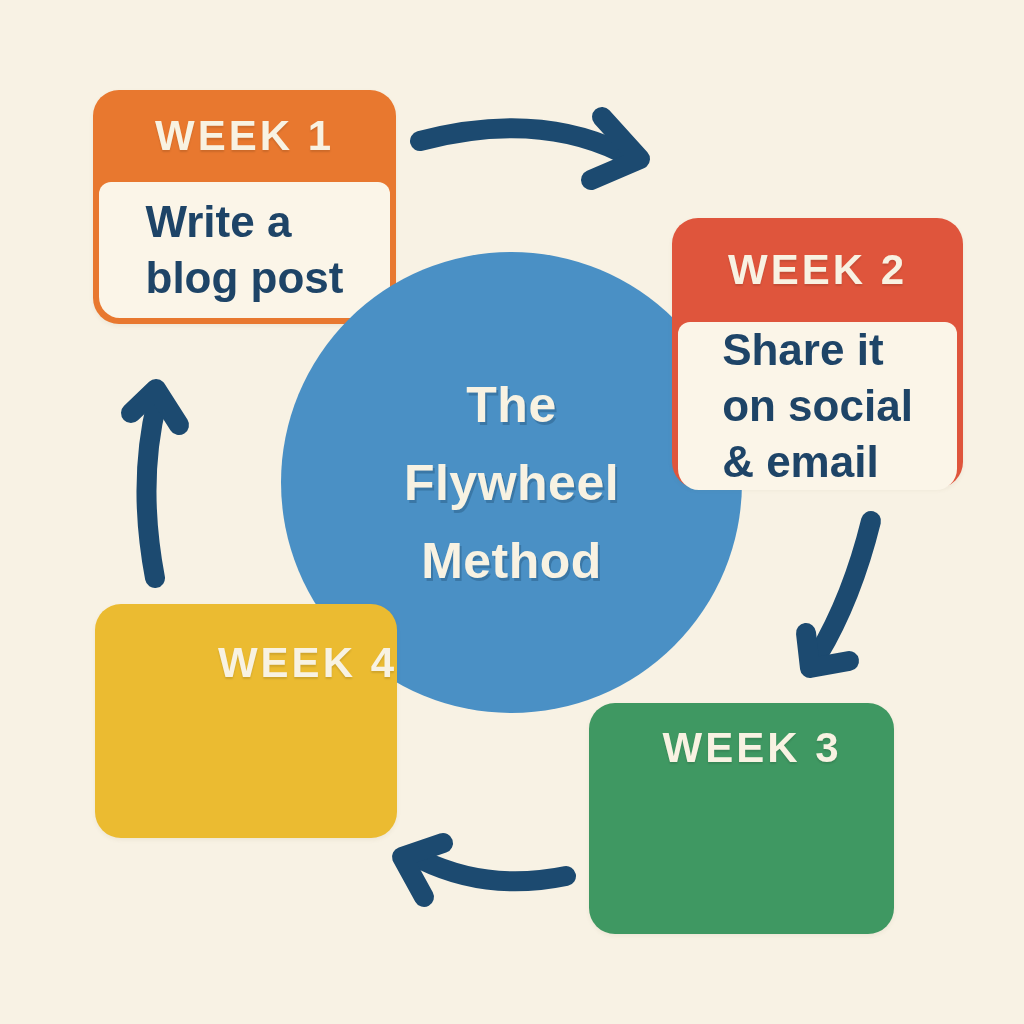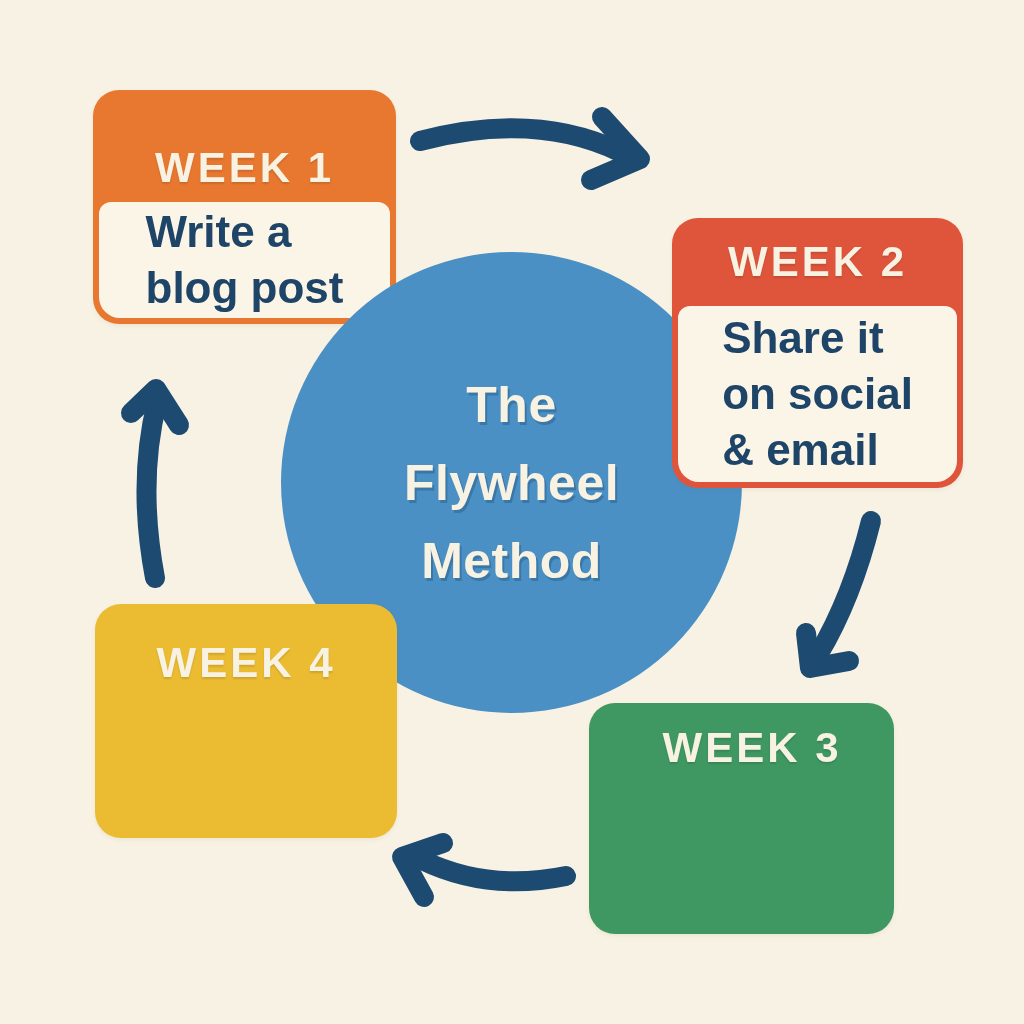--- a/index.html
+++ b/index.html
@@ -43,27 +43,27 @@
     flex:1 1 auto;background:var(--cream);margin:0 6px 6px 6px;
     border-radius:12px 12px 21px 21px;
     display:flex;align-items:center;justify-content:center;
   }
   .card-body span{
     color:var(--navy);font-weight:bold;font-size:44px;line-height:56px;
     white-space:pre-line;
   }
 
   .card-w1{left:93px;top:90px;width:303px;height:234px;z-index:1;}
-  .card-w1 .card-header{height:68px;margin-top:44px;}
+  .card-w1 .card-header{height:92px;}
   .card-w2{left:672px;top:218px;width:291px;height:270px;}
-  .card-w2 .card-header{height:88px;}
+  .card-w2 .card-header{height:104px;}
   .card-w3{left:589px;top:703px;width:305px;height:231px;}
   .card-w3 .card-header{height:89px;padding-left:21px;}
   .card-w4{left:95px;top:604px;width:302px;height:234px;}
-  .card-w4 .card-header{height:117px;}
+  .card-w4 .card-header{height:117px;justify-content:flex-end;}
 
   
   .arrows{position:absolute;left:0;top:0;width:1024px;height:1024px;z-index:4;pointer-events:none;}
   .arrows path{fill:none;stroke:var(--arrow);stroke-width:20;stroke-linecap:round;stroke-linejoin:round;}
 </style>
 </head>
 <body>
 
 <div class="canvas">
 

